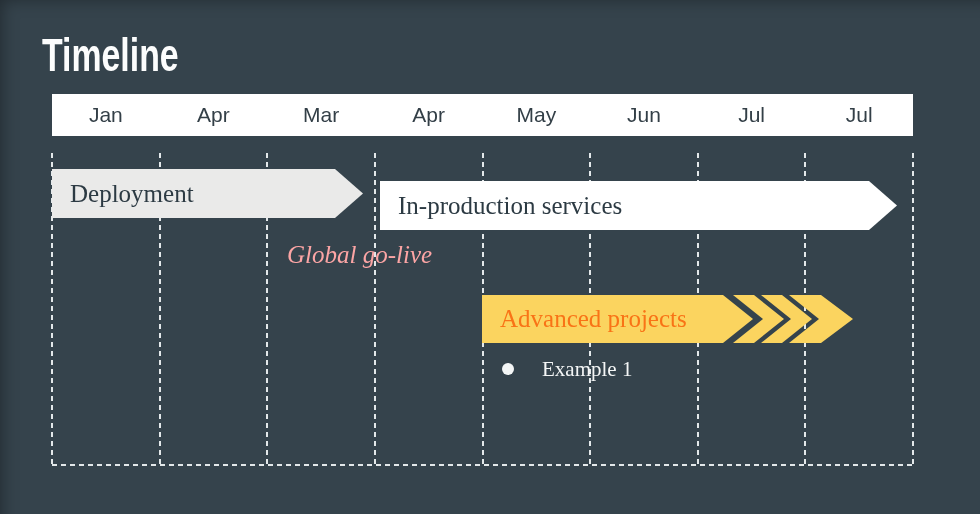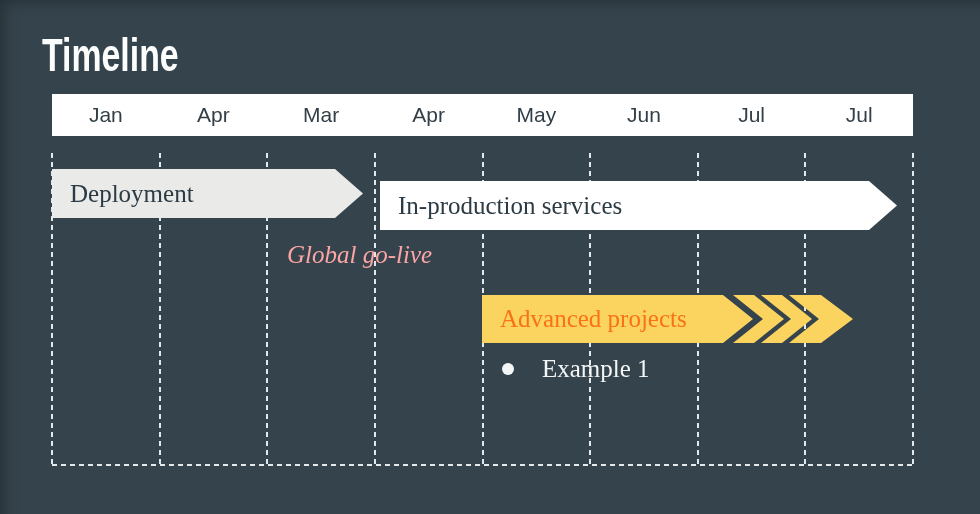--- a/index.html
+++ b/index.html
@@ -64,21 +64,21 @@
   .advanced svg{position:absolute;left:0;top:0;display:block;}
   .advanced-label{
     position:absolute;left:18px;top:0;height:48px;
     display:flex;align-items:center;
     font-size:25px;color:#f97316;white-space:nowrap;
   }
   
   .bullets{position:absolute;left:502px;top:352px;}
   .bullet-row{
     display:flex;align-items:center;height:34px;
-    font-size:25px;color:#f4f6f6;
+    font-size:21px;color:#f4f6f6;
   }
   .dot{
     width:12px;height:12px;border-radius:50%;
     background:#f4f6f6;margin-right:28px;flex:0 0 auto;
   }
 </style>
 </head>
 <body>
 
 <div class="slide">

